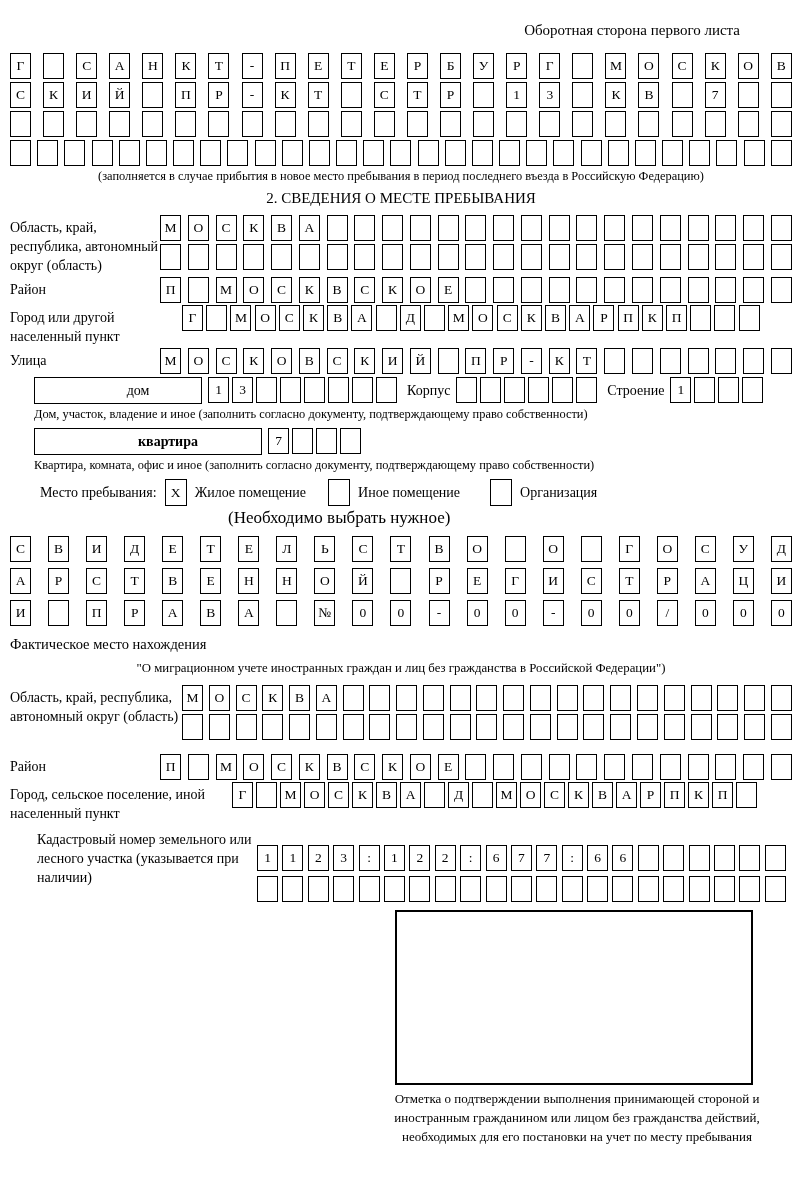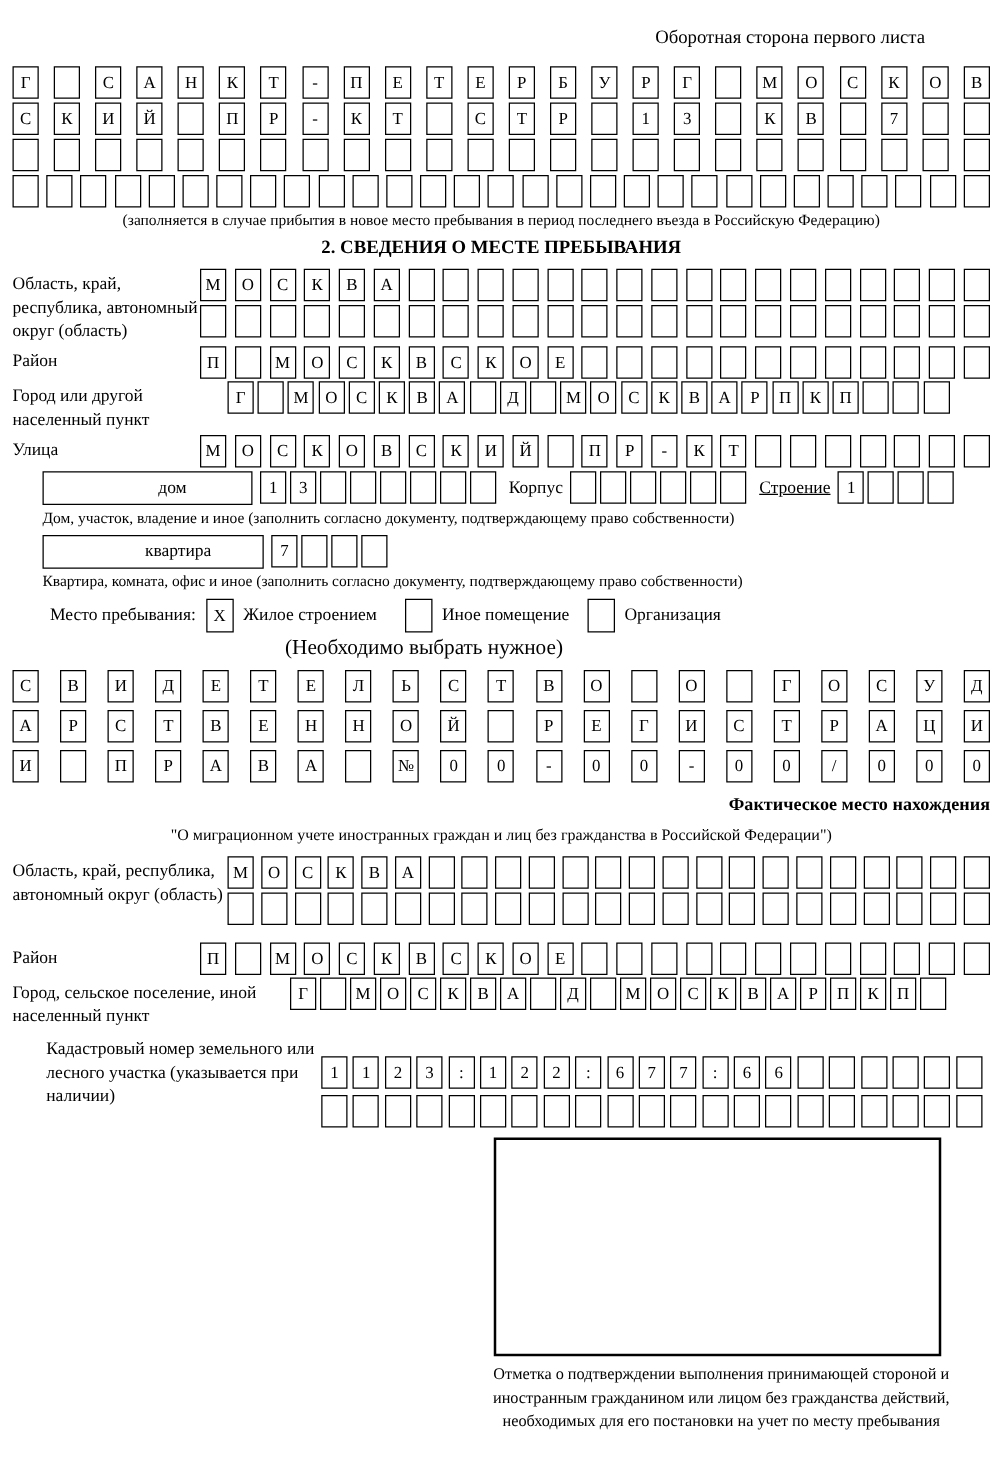--- a/index.html
+++ b/index.html
@@ -20,37 +20,37 @@
   .boxes { flex:1; display:flex; justify-content:space-between; }
   .boxes-fixed { display:flex; gap:3px; }
   .cell {
     box-sizing:border-box; width:21px; height:26px; flex-shrink:0;
     border:1.5px solid #000; display:inline-flex; align-items:center; justify-content:center;
     font-size:13.5px; background:#fff;
   }
   .fullrow { margin-top:3px; display:flex; justify-content:space-between; }
 
   .small-note { font-size:12.4px; text-align:center; margin:3px 0 6px 0; }
-  .sec-title { font-weight:bold; font-size:15px; text-align:center; margin:6px 0 8px 0; }
+  .sec-title { font-weight:normal; font-size:15px; text-align:center; margin:6px 0 8px 0; }
 
   .named-box {
     box-sizing:border-box; height:27px; border:1.5px solid #000;
     display:inline-flex; align-items:center; justify-content:center; font-size:14px; flex-shrink:0;padding-left:40px;
   }
   .inline-lbl { font-size:14px; line-height:27px; flex-shrink:0;text-align:center; }
 
   .caption { font-size:12.4px; margin:3px 0 6px 24px; }
 
   .stay-row { display:flex; align-items:center; margin:4px 0 0 30px; }
   .stay-row .cell { width:22px; height:27px; }
   .stay-lbl { margin-right:8px; }
   .stay-opt { margin-left:8px; }
   .stay-note { font-size:17px; margin:2px 0 8px 218px; }
 
-  .center-head { font-weight:bold; font-size:14.5px; text-align:right; margin:10px 0 6px 0; }
+  .center-head { font-weight:normal; font-size:14.5px; text-align:left; margin:10px 0 6px 0; }
   .center-note { font-size:12.8px; text-align:center; line-height:19px; }
 
   .stamp-box { box-sizing:border-box; margin:8px 0 0 385px; width:358px; height:175px; border:2px solid #000; background:#fff; }
   .stamp-caption { margin:4px 0 0 372px; width:390px; text-align:center; font-size:13px; line-height:19px; }
 </style>
 </head>
 <body>
 
 <div class="page">
 
@@ -331,47 +331,47 @@
       </div>
     <div class="inline-lbl" style="margin:0 6px 0 10px;">Корпус</div>
     <div class="boxes-fixed">
         <span class="cell"></span>
         <span class="cell"></span>
         <span class="cell"></span>
         <span class="cell"></span>
         <span class="cell"></span>
         <span class="cell"></span>
       </div>
-    <div class="inline-lbl" style="margin:0 6px 0 10px;text-decoration:underline;">Строение</div>
+    <div class="inline-lbl" style="margin:0 6px 0 10px;">Строение</div>
     <div class="boxes-fixed">
         <span class="cell">1</span>
         <span class="cell"></span>
         <span class="cell"></span>
         <span class="cell"></span>
       </div>
   </div>
   <div class="caption">Дом, участок, владение и иное (заполнить согласно документу, подтверждающему право собственности)</div>
 
   <div class="frow" style="margin-left:24px;">
-    <div class="named-box" style="width:177px;">квартира</div>
+    <div class="named-box" style="width:228px;font-weight:bold;">квартира</div>
     <div class="boxes-fixed" style="margin-left:6px;">
         <span class="cell">7</span>
         <span class="cell"></span>
         <span class="cell"></span>
         <span class="cell"></span>
       </div>
   </div>
   <div class="caption">Квартира, комната, офис и иное (заполнить согласно документу, подтверждающему право собственности)</div>
 
   <div class="stay-row">
     <span class="stay-lbl">Место пребывания:</span>
     <span class="cell">X</span>
-    <span class="stay-opt" style="margin-right:22px;">Жилое строением</span>
+    <span class="stay-opt" style="margin-right:22px;">Жилое помещение</span>
     <span class="cell"></span>
-    <span class="stay-opt" style="margin-right:14px;">Иное помещение</span>
+    <span class="stay-opt" style="margin-right:30px;">Иное помещение</span>
     <span class="cell"></span>
     <span class="stay-opt">Организация</span>
   </div>
   <div class="stay-note">(Необходимо выбрать нужное)</div>
 
   <div class="frow">
     <div class="rows-stack" style="gap:6px;">
       <div class="boxes">
           <span class="cell">С</span>
           <span class="cell">В</span>

